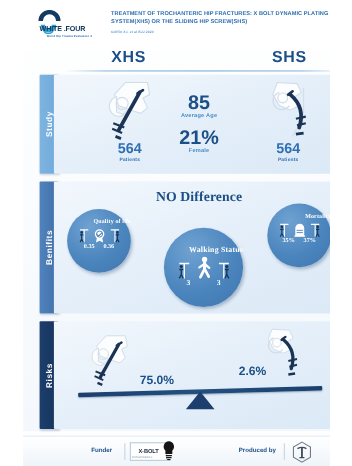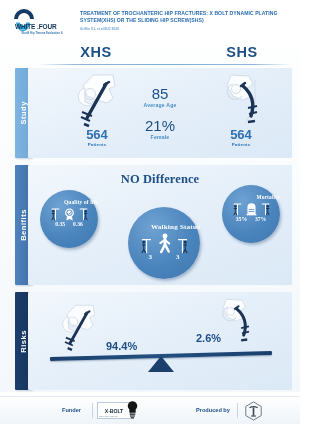--- a/index.html
+++ b/index.html
@@ -11,20 +11,21 @@
     background: #ffffff;
     overflow: hidden;
     position: relative;
   }
 
   .page {
     position: relative;
     width: 300px;
     height: 392px;
     background: linear-gradient(180deg, #ffffff 0%, #f4f8fc 100%);
+    margin-left: 21px;
   }
 
   
   .header {
     position: absolute;
     left: 0; top: 0;
     width: 300px; height: 45px;
     background: #ffffff;
     display: flex;
     align-items: flex-start;
@@ -147,22 +148,22 @@
     margin-top: 1px;
   }
 
   .center-stats {
     position: absolute;
     left: 100px; top: 18px;
     width: 64px;
     text-align: center;
   }
   .stat-big {
-    font-size: 15px;
-    font-weight: normal;
+    font-size: 18px;
+    font-weight: bold;
     color: #1c4f86;
     line-height: 15px;
   }
   .stat-lbl {
     font-size: 5.1px;
     font-weight: bold;
     color: #4a8cc8;
     letter-spacing: .2px;
     margin-top: 1px;
   }
@@ -500,21 +501,21 @@
         <path d="M16 12 A8 8 0 1 0 25 24" fill="none" stroke="#d2dde8" stroke-width="1.2"></path>
         <circle cx="19" cy="17" r="4.5" fill="none" stroke="#d2dde8" stroke-width="1"></circle>
         <path d="M26 14 Q40 26 34 44" fill="none" stroke="#1b3456" stroke-width="3.4" stroke-linecap="round"></path>
         <path d="M24 14 L28 11" stroke="#1b3456" stroke-width="2.4" stroke-linecap="round"></path>
         <path d="M31 36 L40 34" stroke="#1b3456" stroke-width="2"></path>
         <path d="M32 42 L40 40" stroke="#1b3456" stroke-width="2"></path>
         <path d="M31 50 L38 49" stroke="#1b3456" stroke-width="2.6"></path>
       </svg>
     </div>
 
-    <div class="risk-val risk-val-l">94.4%</div>
+    <div class="risk-val risk-val-l">75.0%</div>
     <div class="risk-val risk-val-r">2.6%</div>
 
     <div class="seesaw-bar"></div>
     <div class="fulcrum"></div>
   </div>
 
   <div class="footer">
     <div class="f-label f-funder">Funder</div>
     <div class="f-div f-div1"></div>
 

